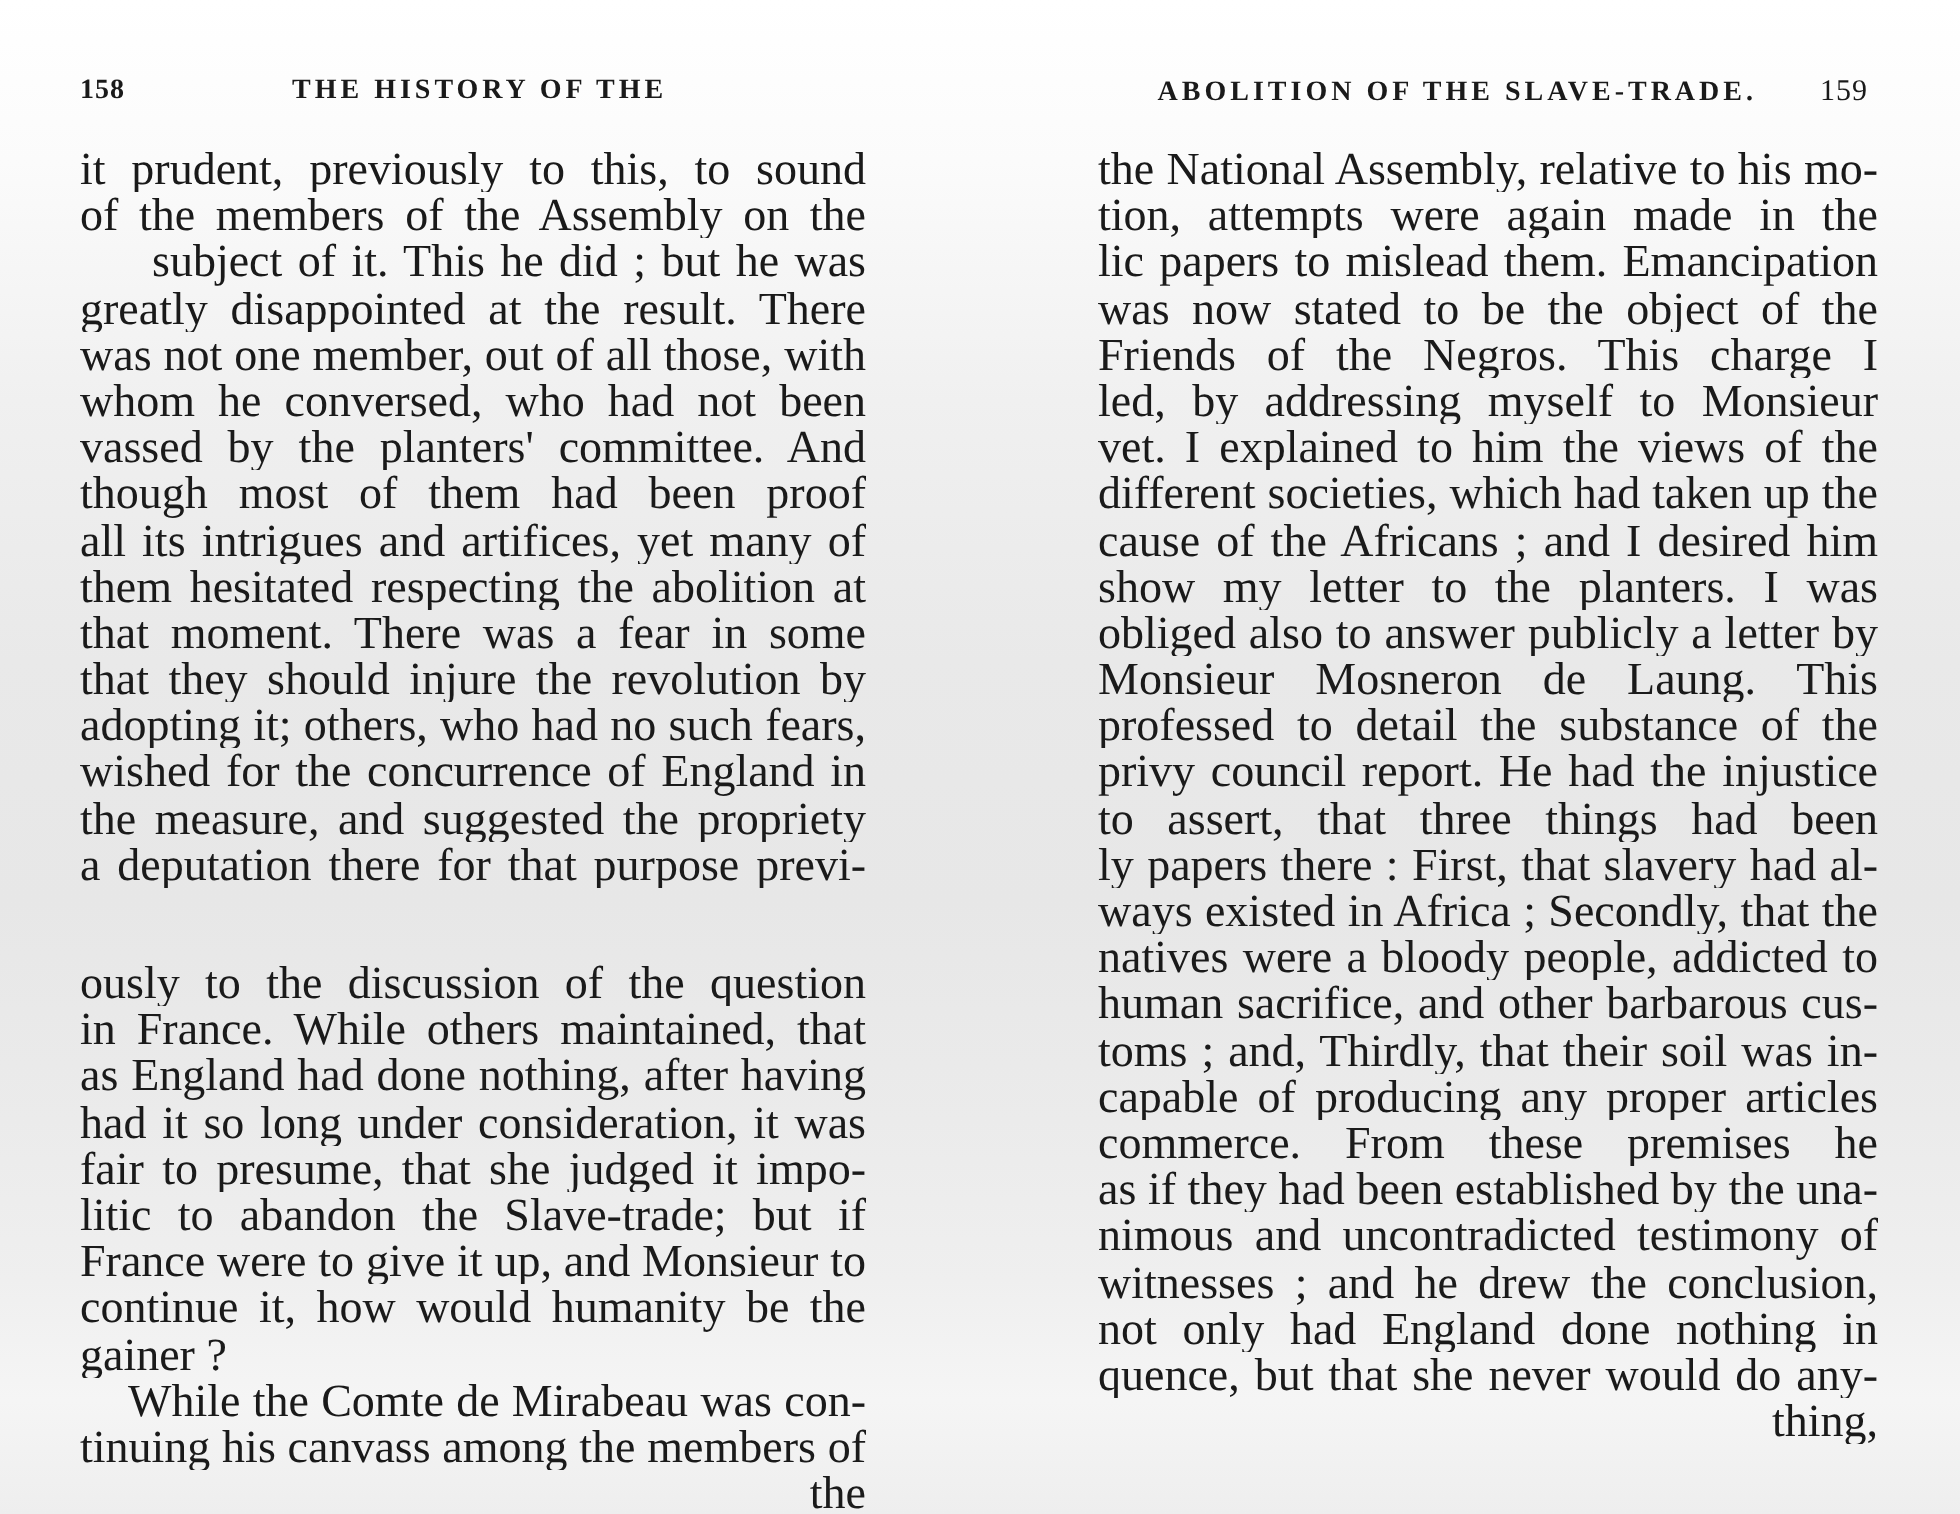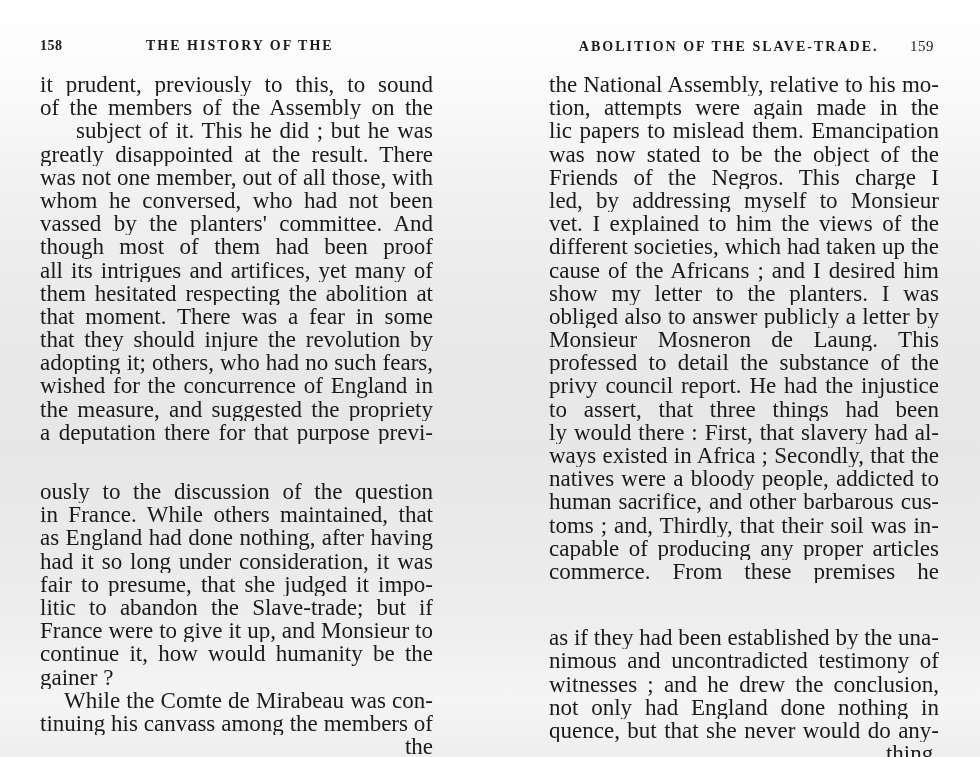--- a/index.html
+++ b/index.html
@@ -170,27 +170,27 @@
     <span class="line" style="white-space: normal; overflow: hidden;">led, by addressing myself to Monsieur Beau-</span>
     <span class="line" style="white-space: normal; overflow: hidden;">vet.  I explained to him the views of the</span>
     <span class="line" style="white-space: normal; overflow: hidden;">different societies, which had taken up the</span>
     <span class="line" style="white-space: normal; overflow: hidden;">cause of the Africans ;  and I desired him to</span>
     <span class="line" style="white-space: normal; overflow: hidden;">show my letter to the planters.   I was</span>
     <span class="line" style="white-space: normal; overflow: hidden;">obliged also to answer publicly a letter by</span>
     <span class="line" style="white-space: normal; overflow: hidden;">Monsieur Mosneron de Laung.  This writer</span>
     <span class="line" style="white-space: normal; overflow: hidden;">professed to detail the substance of the</span>
     <span class="line" style="white-space: normal; overflow: hidden;">privy council report.   He had the injustice</span>
     <span class="line" style="white-space: normal; overflow: hidden;">to assert, that three things had been distinct-</span>
-    <span class="line" style="white-space: normal; overflow: hidden;">ly would there :  First, that slavery had al-</span>
+    <span class="line" style="white-space: normal; overflow: hidden;">ly papers there :  First, that slavery had al-</span>
     <span class="line" style="white-space: normal; overflow: hidden;">ways existed in Africa ;  Secondly, that the</span>
     <span class="line" style="white-space: normal; overflow: hidden;">natives were a bloody people, addicted to</span>
     <span class="line" style="white-space: normal; overflow: hidden;">human sacrifice, and other barbarous cus-</span>
     <span class="line" style="white-space: normal; overflow: hidden;">toms ;  and, Thirdly, that their soil was in-</span>
     <span class="line" style="white-space: normal; overflow: hidden;">capable of producing any proper articles for</span>
     <span class="line" style="white-space: normal; overflow: hidden;">commerce.  From these premises he argued,</span>
-    <span class="line" style="white-space: normal; overflow: hidden; margin-top: 43px;">as if they had been established by the una-</span>
+    <span class="line" style="white-space: normal; overflow: hidden;">as if they had been established by the una-</span>
     <span class="line" style="white-space: normal; overflow: hidden;">nimous and uncontradicted testimony of the</span>
     <span class="line" style="white-space: normal; overflow: hidden;">witnesses ;  and he drew the conclusion, that</span>
     <span class="line" style="white-space: normal; overflow: hidden;">not only had England done nothing in conse-</span>
     <span class="line" style="white-space: normal; overflow: hidden;">quence, but that she never would do any-</span>
     <span class="line catchword" style="white-space: normal; overflow: hidden;">thing,</span>
   </div>
 </div>
 
 </body></html>

